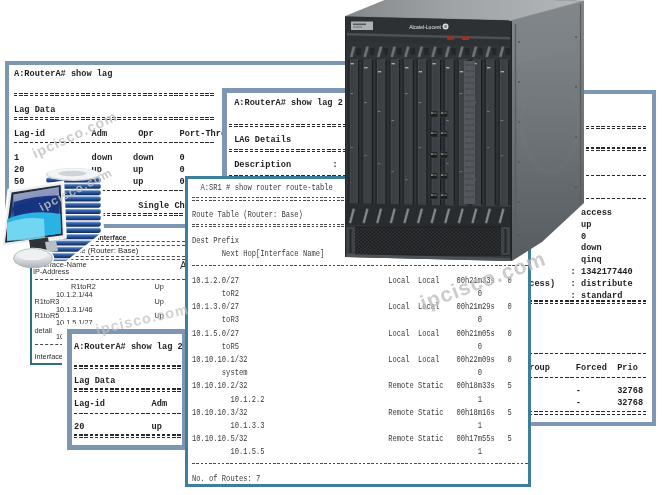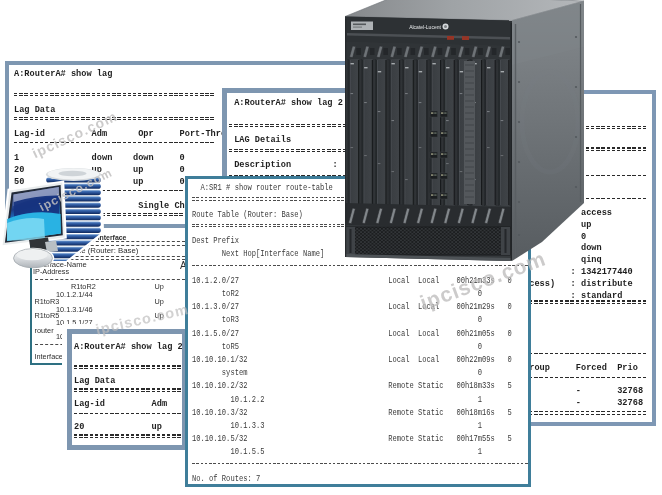--- a/index.html
+++ b/index.html
@@ -65,21 +65,21 @@
 <div style="position:absolute;left:34.5px;top:279.4px;width:150.0px;height:0;border-top:1px dashed #4a4a4a;"></div>
 <div class="if" style="left:33px;top:282.1px;font-size:7.3px;margin-left:38px;">R1toR2</div>
 <div class="if" style="left:154.5px;top:282.1px;font-size:7.3px;">Up</div>
 <div class="if" style="left:56px;top:289.7px;font-size:7.3px;">10.1.2.1/44</div>
 <div class="if" style="left:34.5px;top:297.1px;font-size:7.3px;">R1toR3</div>
 <div class="if" style="left:154.5px;top:297.1px;font-size:7.3px;">Up</div>
 <div class="if" style="left:56px;top:304.5px;font-size:7.3px;">10.1.3.1/46</div>
 <div class="if" style="left:34.5px;top:311.3px;font-size:7.3px;">R1toR5</div>
 <div class="if" style="left:154.5px;top:311.3px;font-size:7.3px;">Up</div>
 <div class="if" style="left:56px;top:318.1px;font-size:7.3px;">10.1.5.1/27</div>
-<div class="if" style="left:34.5px;top:325.6px;font-size:7.3px;">router</div>
+<div class="if" style="left:34.5px;top:325.6px;font-size:7.3px;">detail</div>
 <div class="if" style="left:56px;top:332.3px;font-size:7.3px;">10.10.10.1/32</div>
 <div style="position:absolute;left:34.5px;top:344.0px;width:150.0px;height:0;border-top:1px dashed #4a4a4a;"></div>
 <div class="if" style="left:34.5px;top:352.1px;font-size:7.3px;">Interfaces : 4</div>
 
 <div class="win" style="left:5px;top:61px;width:425px;height:166.5px;border:4.7px solid #7e97b1;">
 <pre style="left:4.8px;top:2.7px;font-size:9px;line-height:12px;font-weight:bold;transform:scaleX(0.958);">A:RouterA# show lag
 
 
 Lag Data
 

